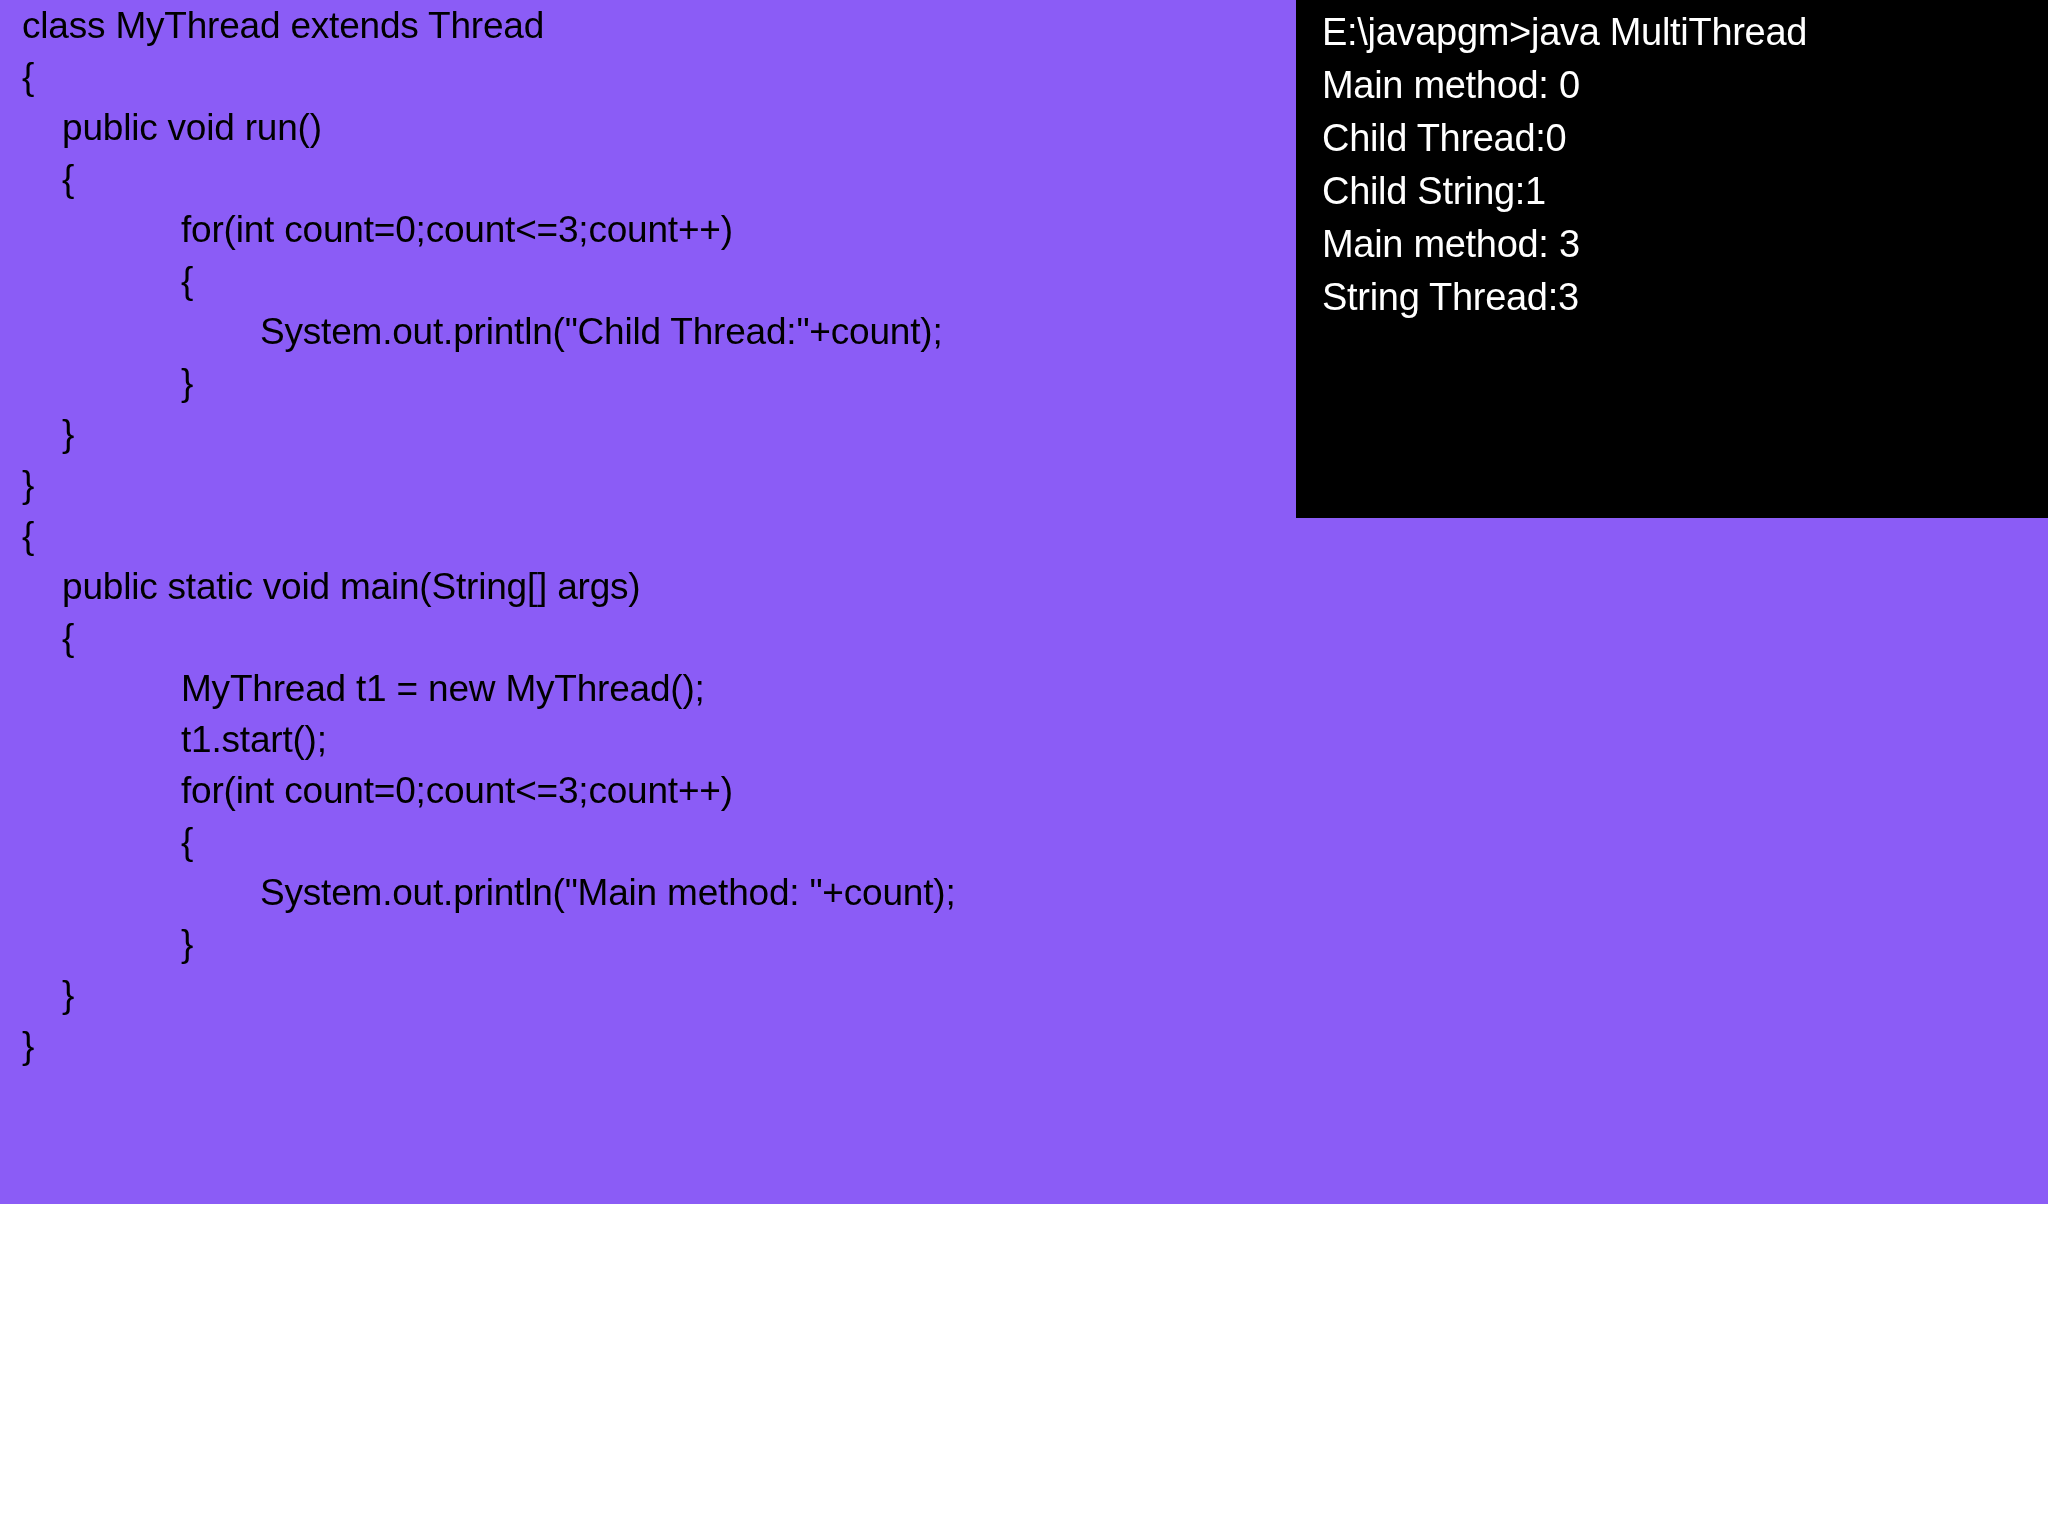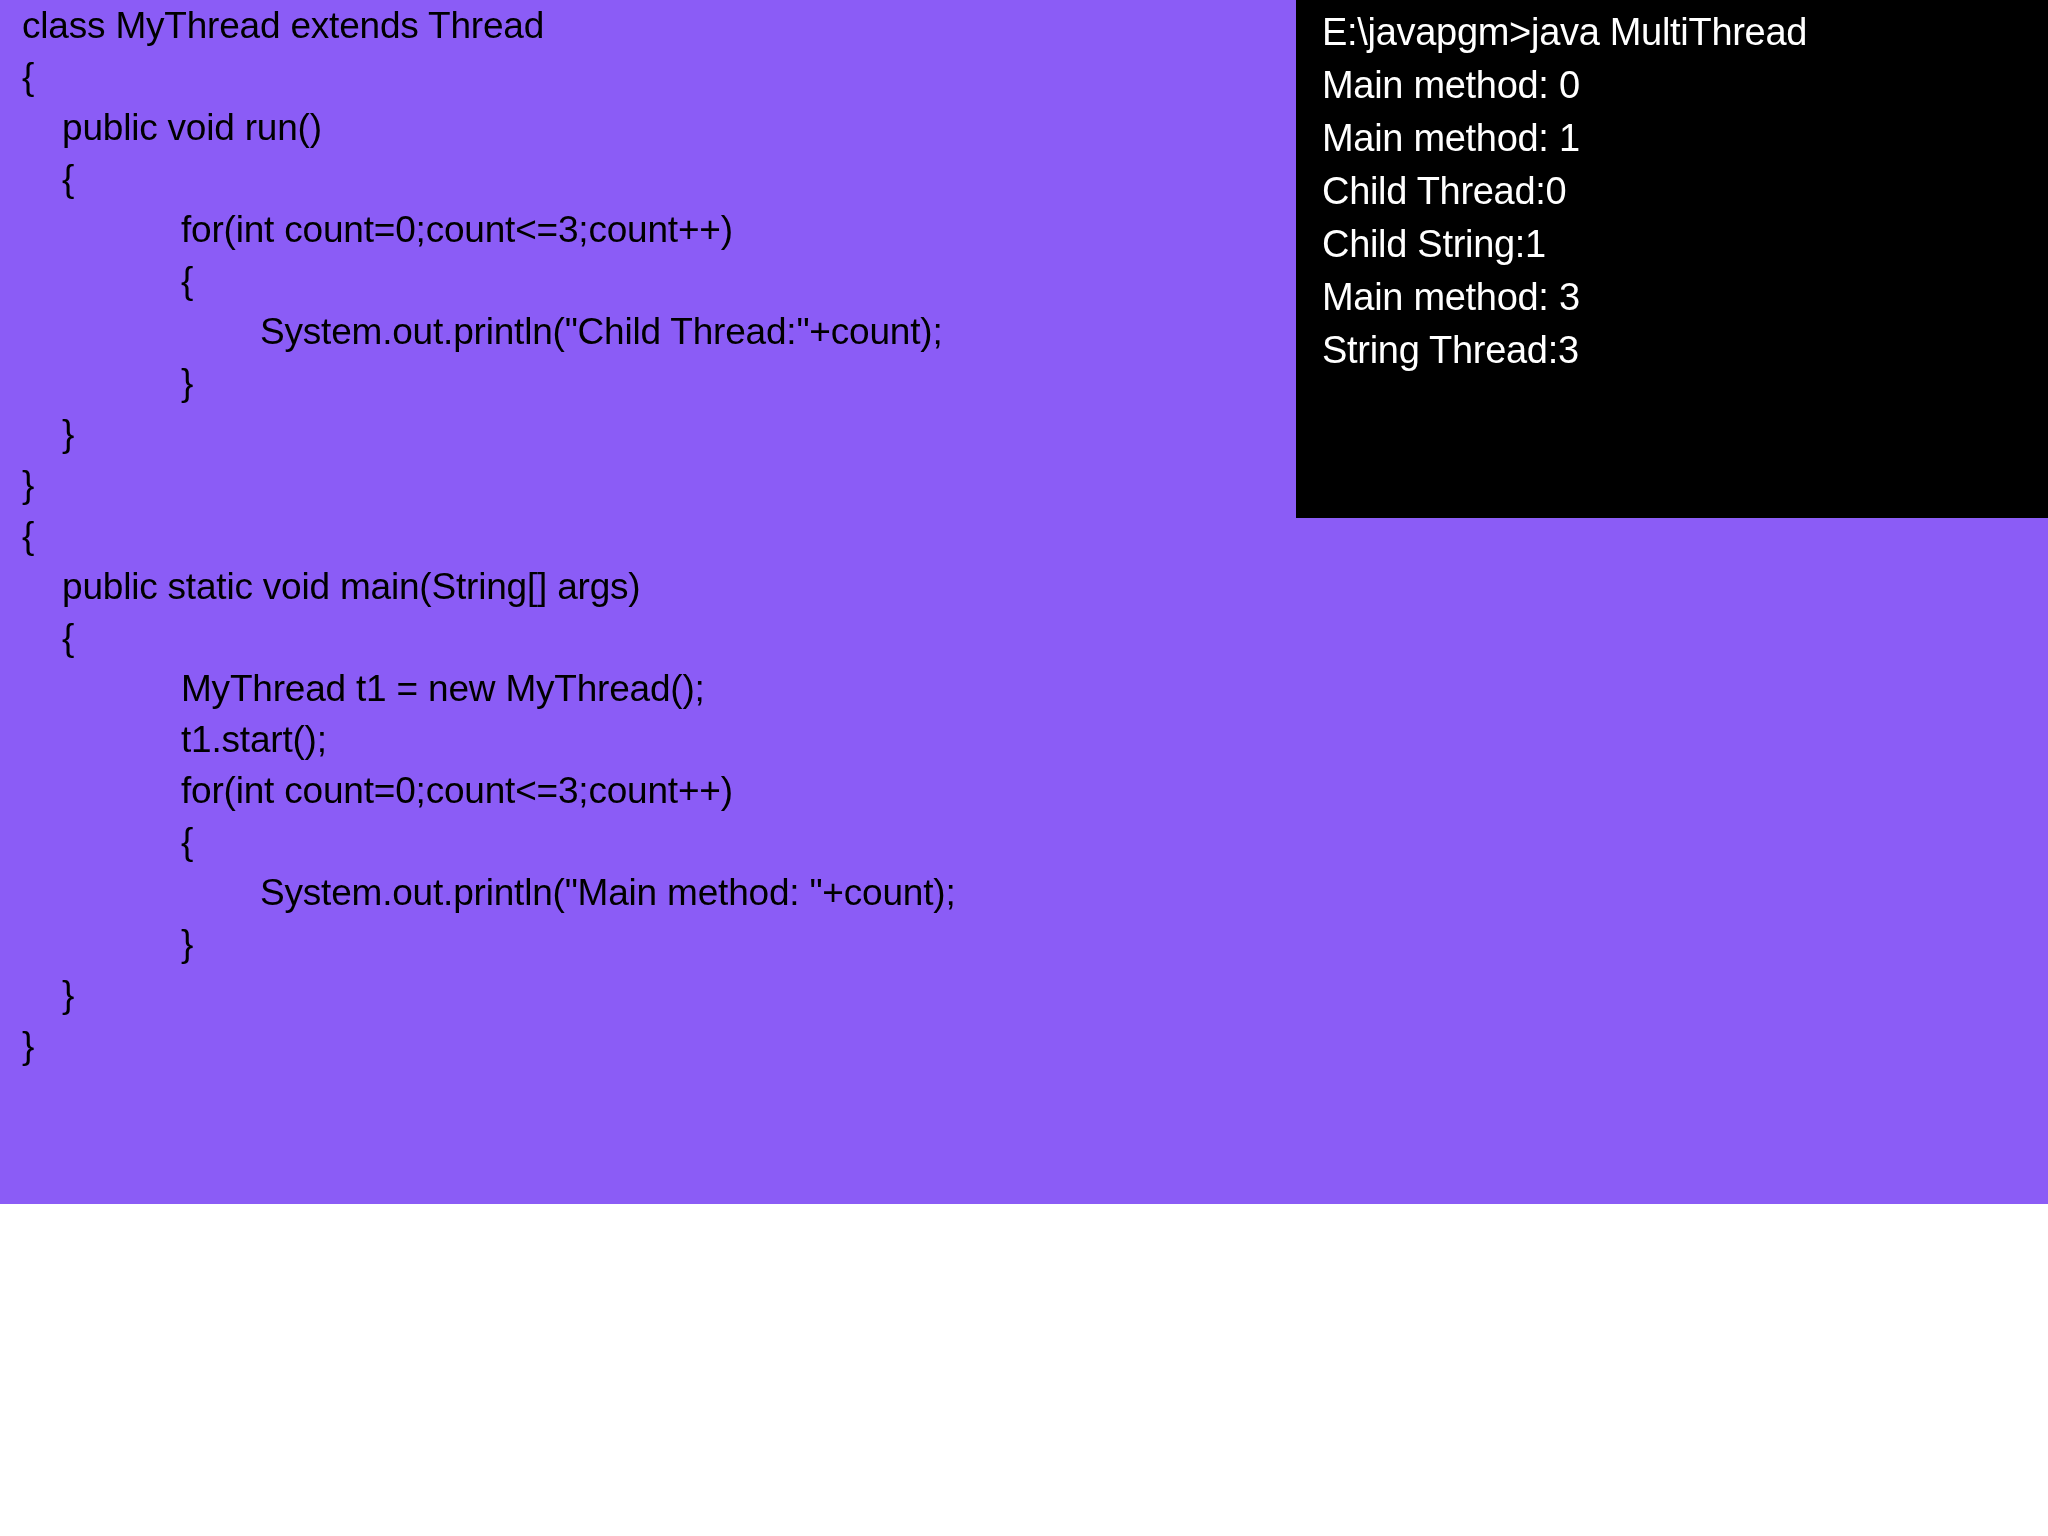--- a/index.html
+++ b/index.html
@@ -96,21 +96,20 @@
       <div class="code-line ind-3"><span class="code-text">System.out.println("Main method: "+count);</span></div>
       <div class="code-line ind-2"><span class="code-text">}</span></div>
       <div class="code-line ind-1"><span class="code-text">}</span></div>
       <div class="code-line ind-0"><span class="code-text">}</span></div>
     </div>
 
   <div id="console-panel">
     <div id="console-lines">
         <div class="console-line">E:\javapgm&gt;java MultiThread</div>
         <div class="console-line">Main method: 0</div>
-        <div class="console-line">Main method: 1</div>
         <div class="console-line">Child Thread:0</div>
         <div class="console-line">Child String:1</div>
         <div class="console-line">Main method: 3</div>
         <div class="console-line">String Thread:3</div>
       </div>
   </div>
 
 </div>
 
 </body></html>

